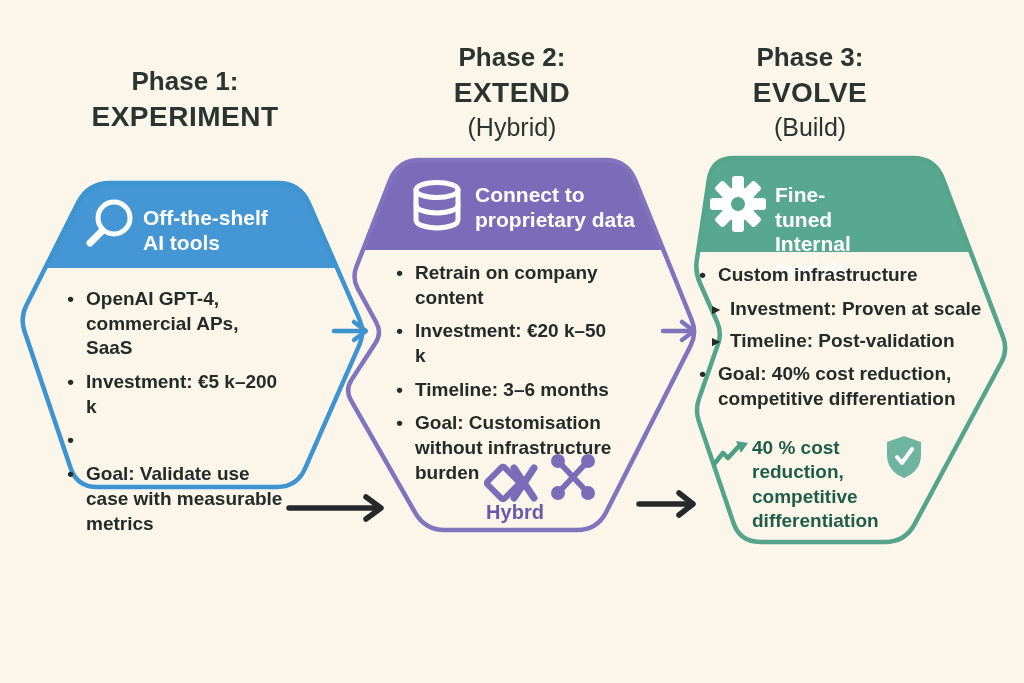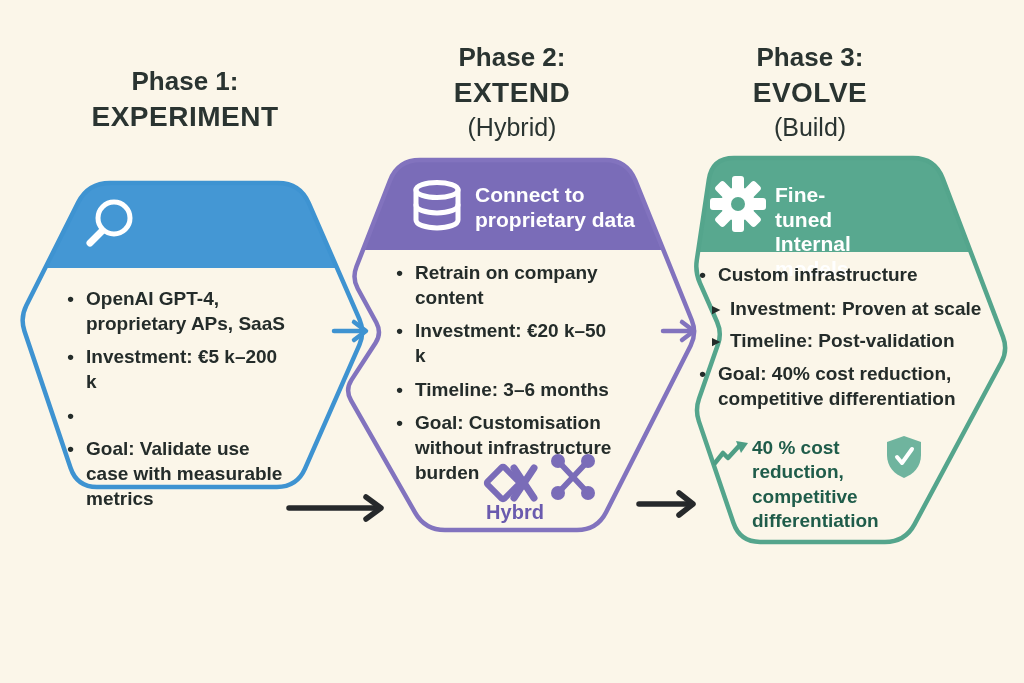--- a/index.html
+++ b/index.html
@@ -126,33 +126,37 @@
     <div class="t1">Phase 2:</div>
     <div class="t2">EXTEND</div>
     <div class="t3">(Hybrid)</div>
   </div>
   <div class="abs phase-title" style="left:685px;top:44px;width:250px;">
     <div class="t1">Phase 3:</div>
     <div class="t2">EVOLVE</div>
     <div class="t3">(Build)</div>
   </div>
 
+  <div class="abs hex-header-text" style="left:143px;top:206px;">
+    <div>Off-the-shelf</div>
+    <div>AI tools</div>
+  </div>
   <div class="abs hex-header-text" style="left:475px;top:183px;">
     <div>Connect to</div>
     <div>proprietary data</div>
   </div>
   <div class="abs hex-header-text" style="left:775px;top:183px;">
     <div>Fine-tuned</div>
     <div>Internal models</div>
   </div>
 
   <div class="abs bullets" style="left:64px;top:287px;width:222px;">
     <div class="b">
         <span class="m">•</span>
-        <span>OpenAI GPT-4, proprietary APs, SaaS</span>
+        <span>OpenAI GPT-4, commercial APs, SaaS</span>
       </div>
     <div class="b">
         <span class="m">•</span>
         <span>Investment: €5 k–200 k</span>
       </div>
     <div class="b">
         <span class="m">•</span>
       </div>
     <div class="b">
         <span class="m">•</span>

